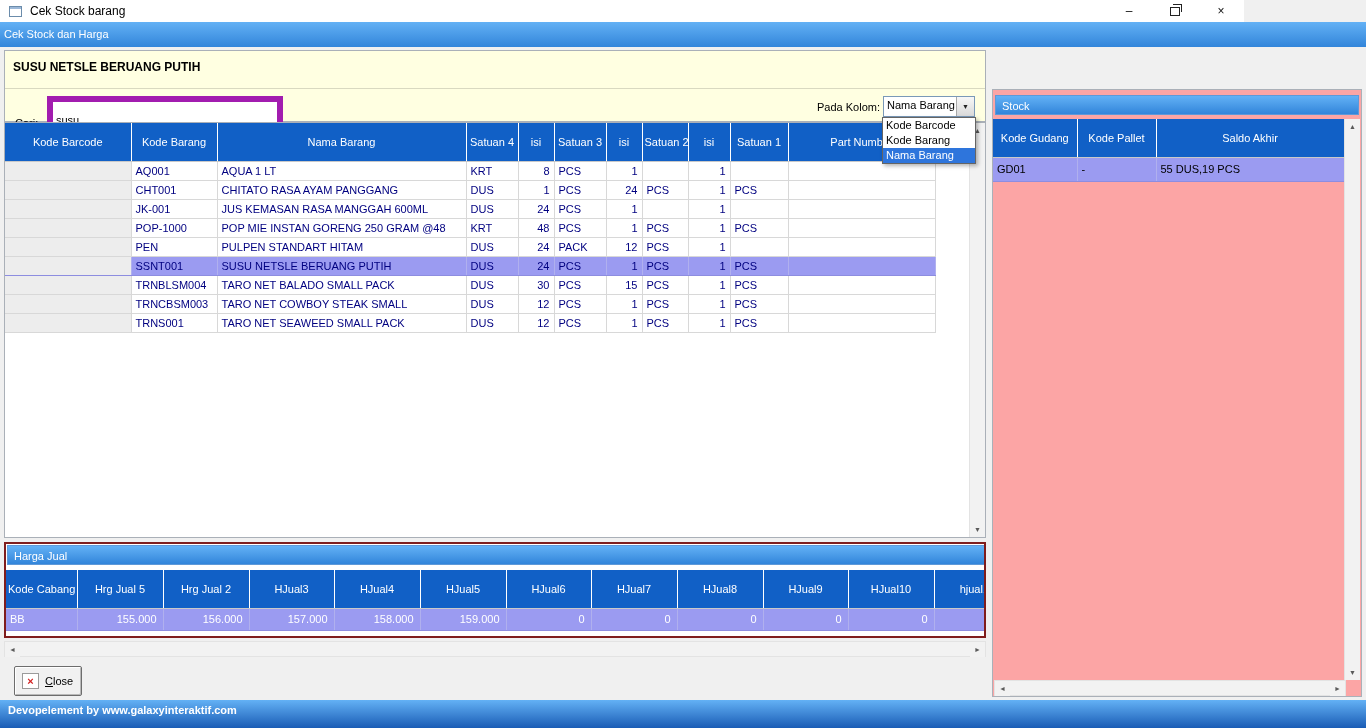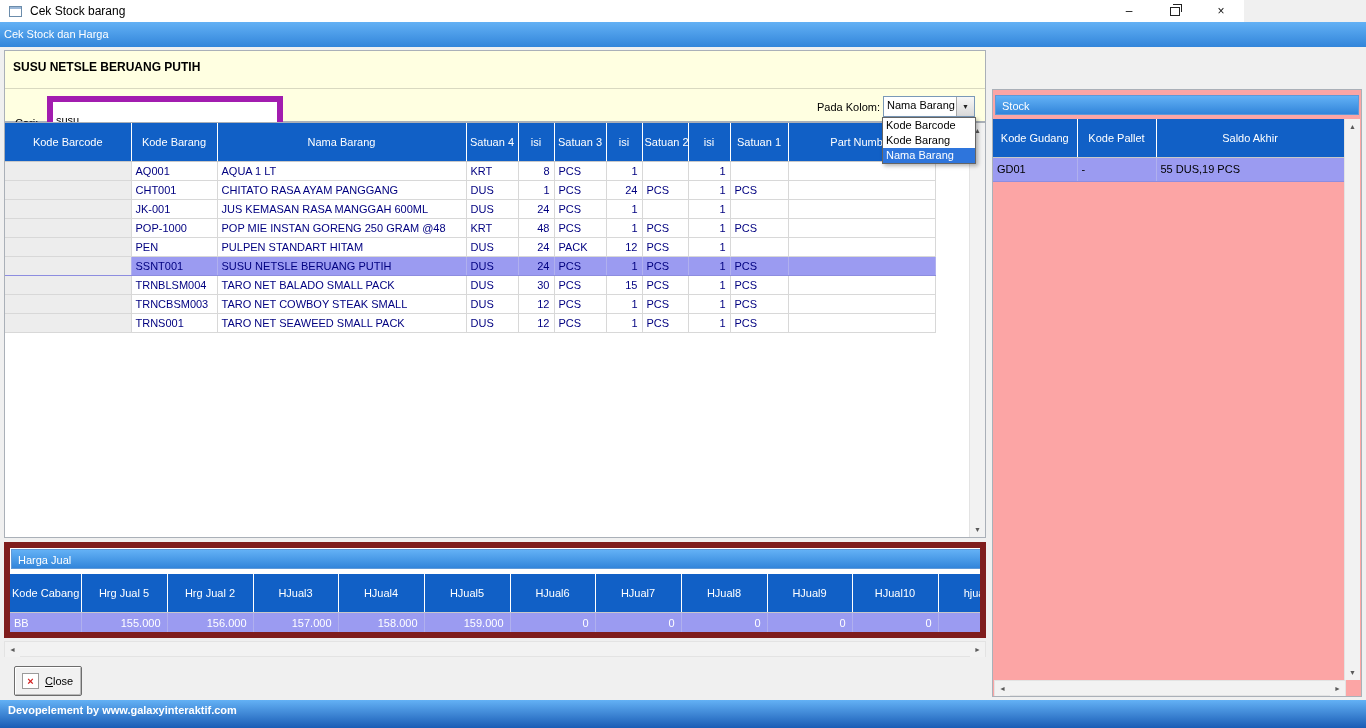--- a/index.html
+++ b/index.html
@@ -73,21 +73,21 @@
   .stock-vscroll{right:1px;top:29px;height:561px;}
   .stock-hscroll{left:1px;top:590px;width:352px;}
 
   
   .panel-titlebar{position:absolute;height:20px;line-height:20px;color:#fff;padding-left:6px;box-sizing:border-box;
                   background:linear-gradient(var(--banner-gradient-top,#63b1f5),var(--banner-gradient-bottom,#3285da));
                   border:1px solid #5f99d8;}
 
   
   .harga-panel{position:absolute;left:4px;top:542px;width:982px;height:96px;background:#fff;
-               border:6px solid #7f1d1d;box-sizing:border-box;overflow:hidden;}
+               border:2px solid #7f1d1d;box-sizing:border-box;overflow:hidden;}
   .harga-titlebar{left:1px;top:1px;width:978px;}
   #harga-table{position:absolute;left:0;top:26px;width:1014px;}
   #harga-table td{height:21px;line-height:21px;}
   #harga-table td.num{text-align:right;padding-right:6px;}
 
   
   .stock-panel{position:absolute;left:992px;top:50px;width:370px;height:608px;background:#fca5a5;
                border:1px solid #aab0b8;box-sizing:border-box;overflow:hidden;margin-top:39px;}
   .stock-titlebar{left:2px;top:5px;width:364px;}
   #stock-table{position:absolute;left:0;top:29px;width:351px;}

